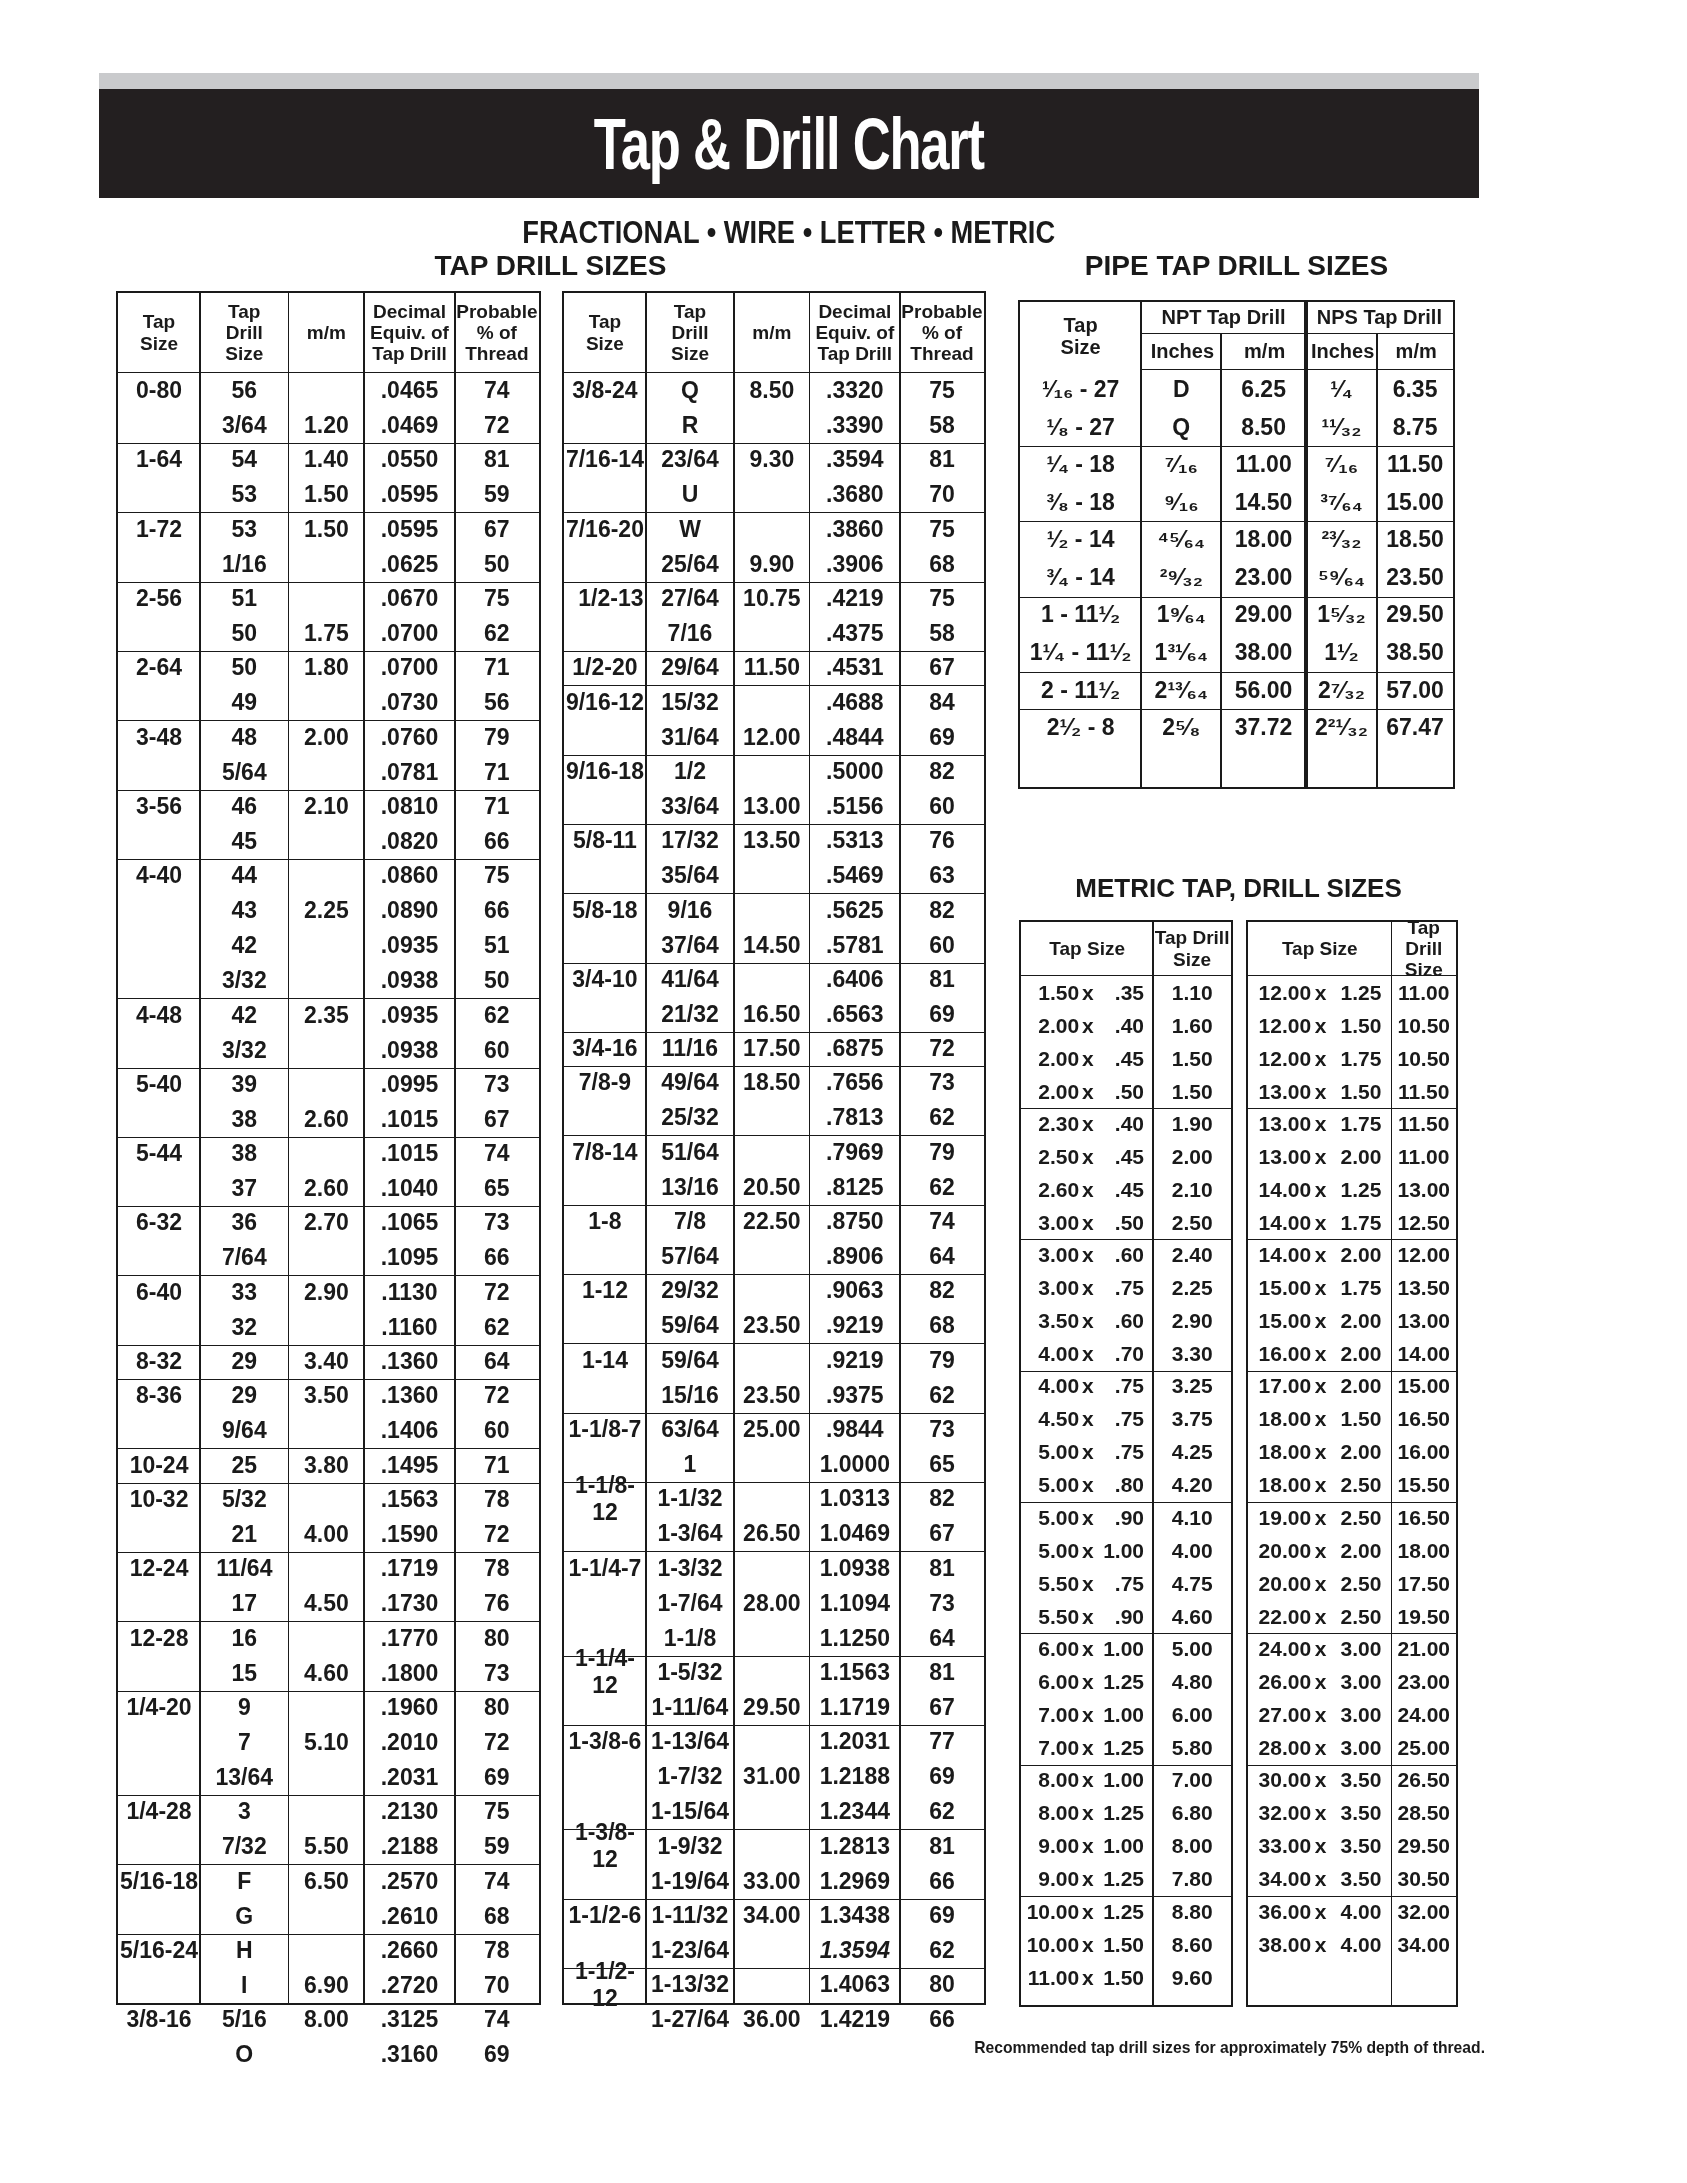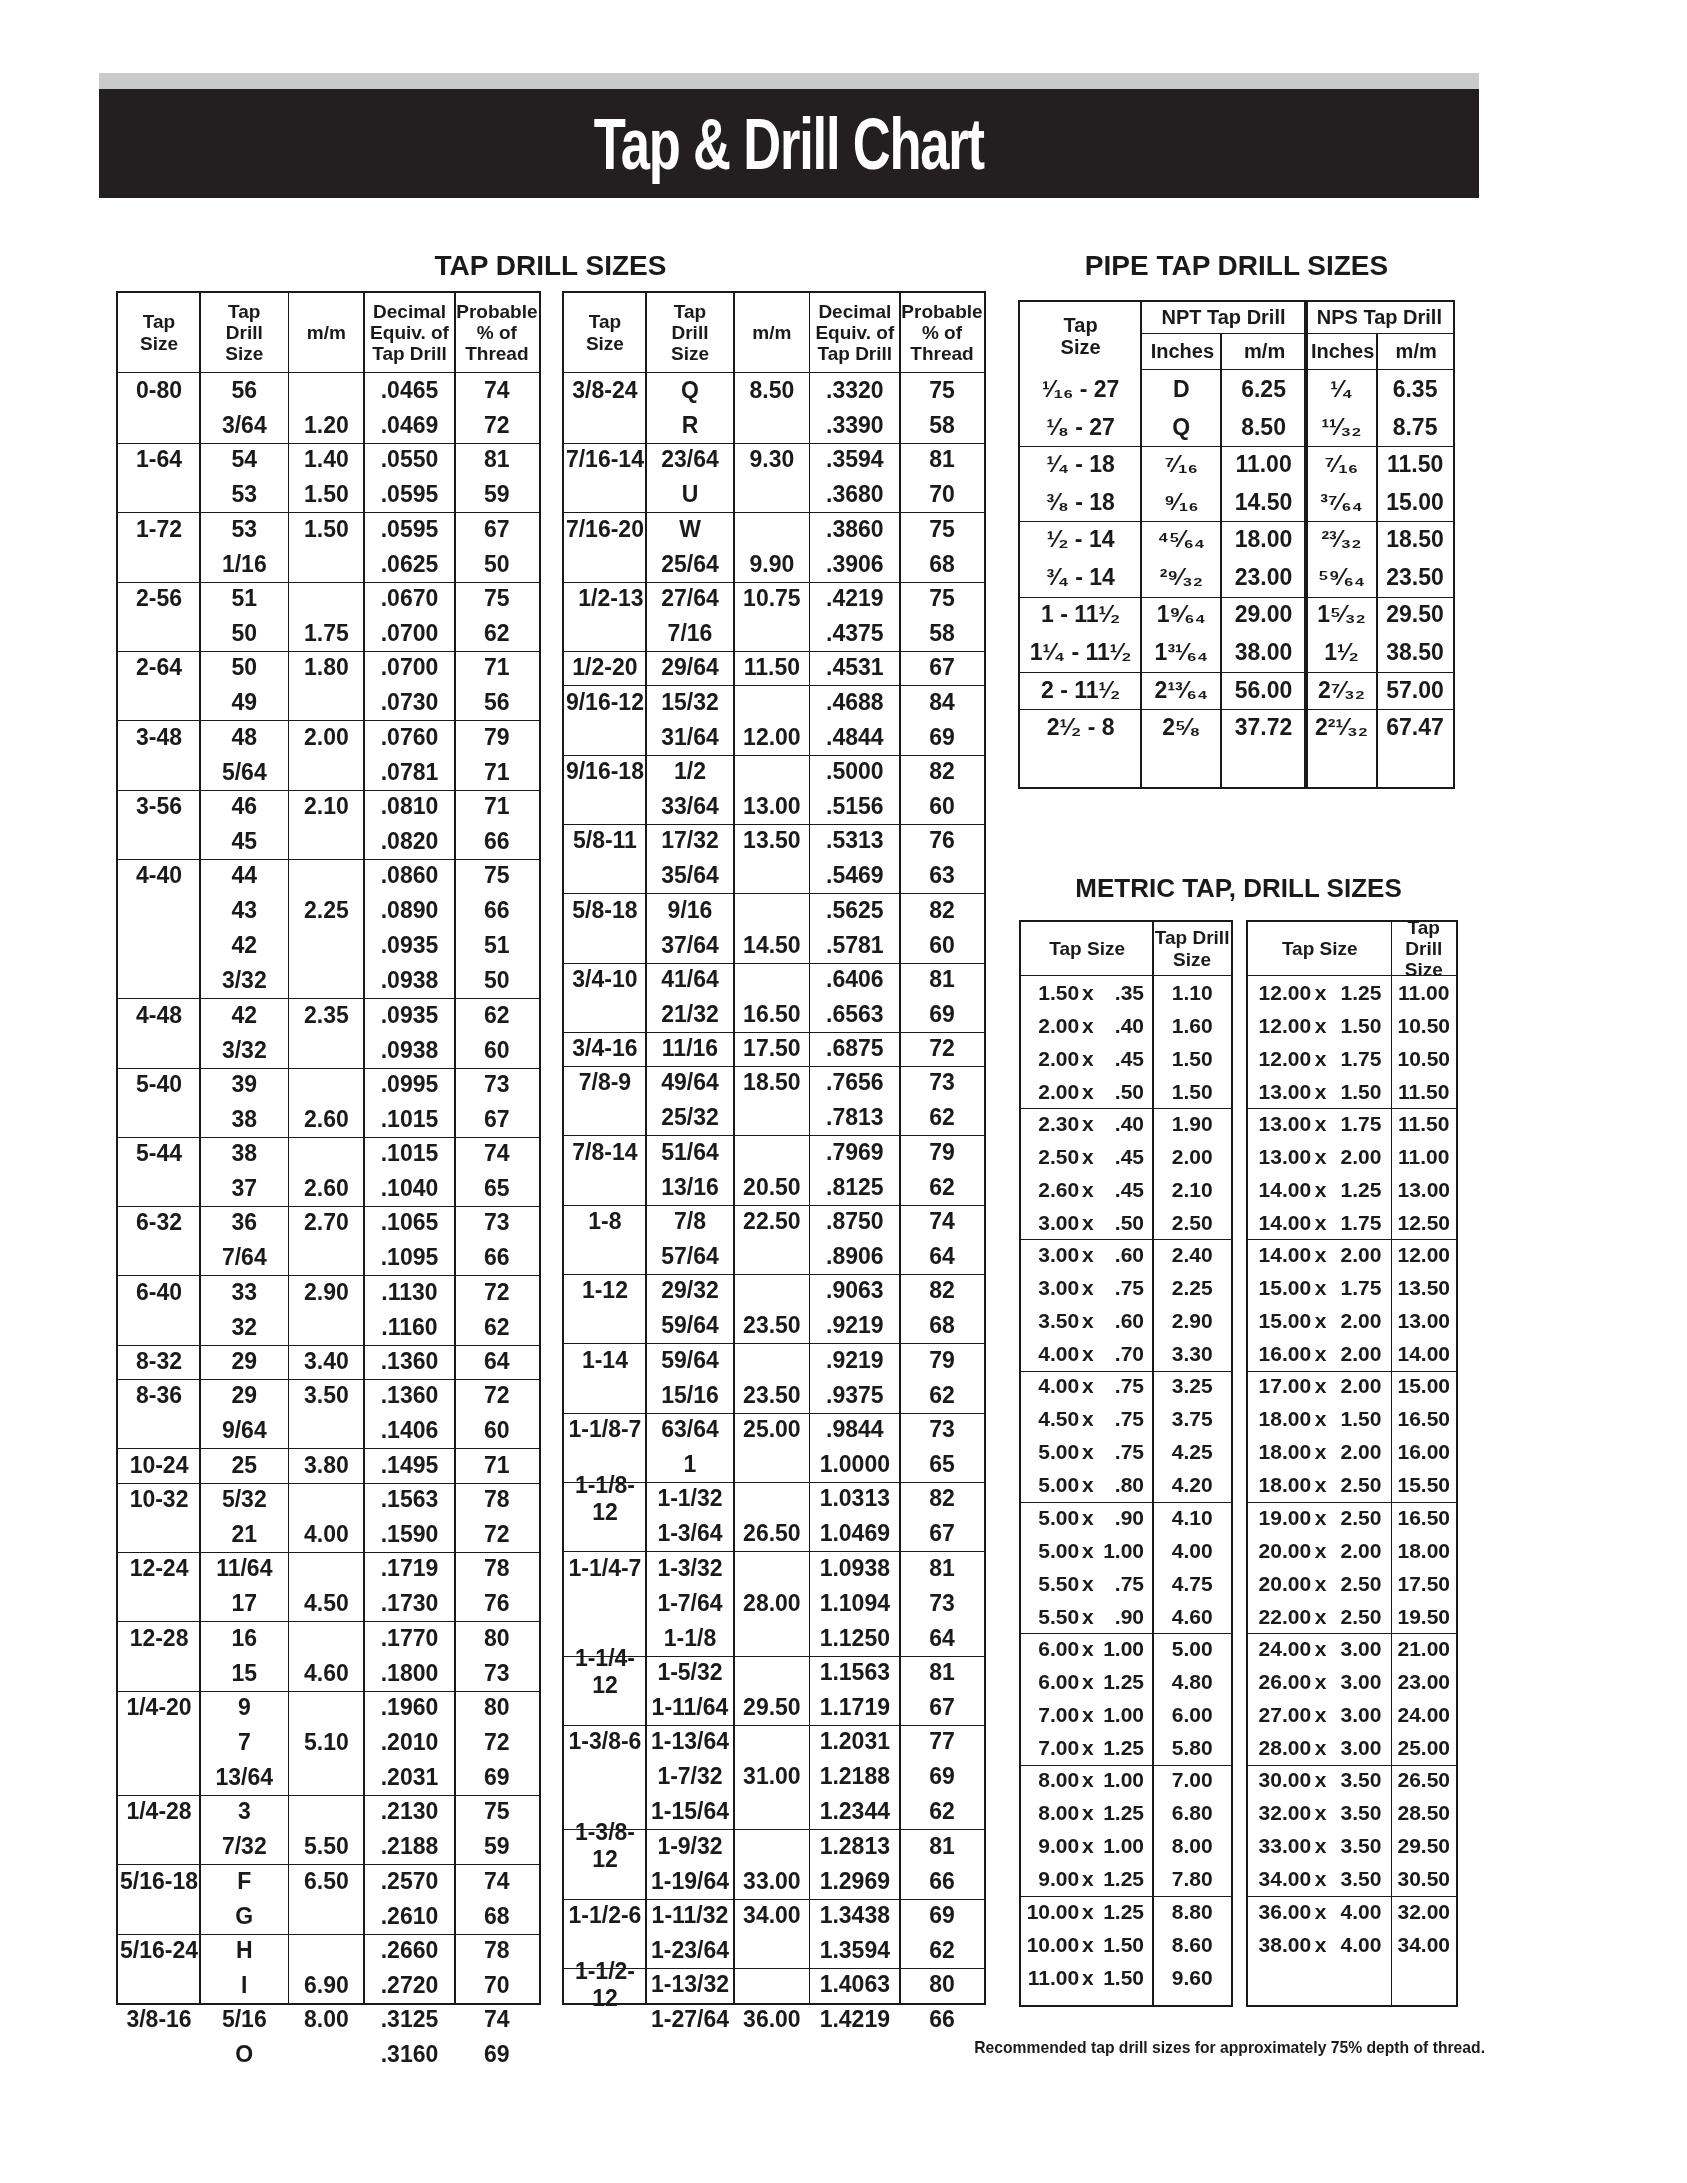--- a/index.html
+++ b/index.html
@@ -51,20 +51,23 @@
   .footnote{position:absolute;left:926px;width:559px;top:2039px;text-align:right;font-size:15.7px;}
 </style>
 </head>
 <body>
 
 <div class="page">
   <div class="graybar"></div>
   <div class="banner">
     <span class="banner-title">Tap &amp; Drill Chart</span>
   </div>
+  <div class="subtitle">
+    <span>FRACTIONAL • WIRE • LETTER • METRIC</span>
+  </div>
 
   <div class="heading" id="heading-tap">TAP DRILL SIZES</div>
   <div class="heading" id="heading-pipe">PIPE TAP DRILL SIZES</div>
 
   <div class="tbl main" id="table1">
     <div class="thead">
       <div class="hcell" style="width:19.5%">Tap
 Size</div>
       <div class="hcell" style="width:21%">Tap
 Drill
@@ -849,21 +852,21 @@
             <div class="tcell" style="width: 19.5%;">1-1/2-6</div>
             <div class="tcell" style="width: 21%;">1-11/32</div>
             <div class="tcell" style="width: 18%;">34.00</div>
             <div class="tcell" style="width: 21.5%;">1.3438</div>
             <div class="tcell" style="width: 20%;">69</div>
           </div>
           <div class="trow">
             <div class="tcell" style="width: 19.5%;"></div>
             <div class="tcell" style="width: 21%;">1-23/64</div>
             <div class="tcell" style="width: 18%;"></div>
-            <div class="tcell" style="width: 21.5%;">1.3594</div>
+            <div class="tcell" style="width: 21.5%; font-style: italic;">1.3594</div>
             <div class="tcell" style="width: 20%;">62</div>
           </div>
         </div>
         <div class="grp">
           <div class="trow">
             <div class="tcell" style="width: 19.5%;">1-1/2-12</div>
             <div class="tcell" style="width: 21%;">1-13/32</div>
             <div class="tcell" style="width: 18%;"></div>
             <div class="tcell" style="width: 21.5%;">1.4063</div>
             <div class="tcell" style="width: 20%;">80</div>

